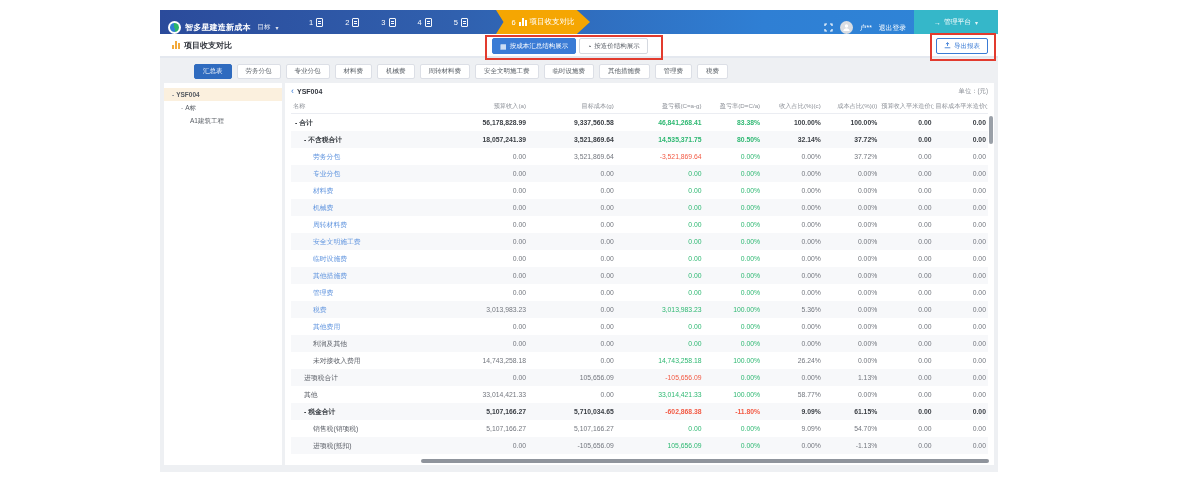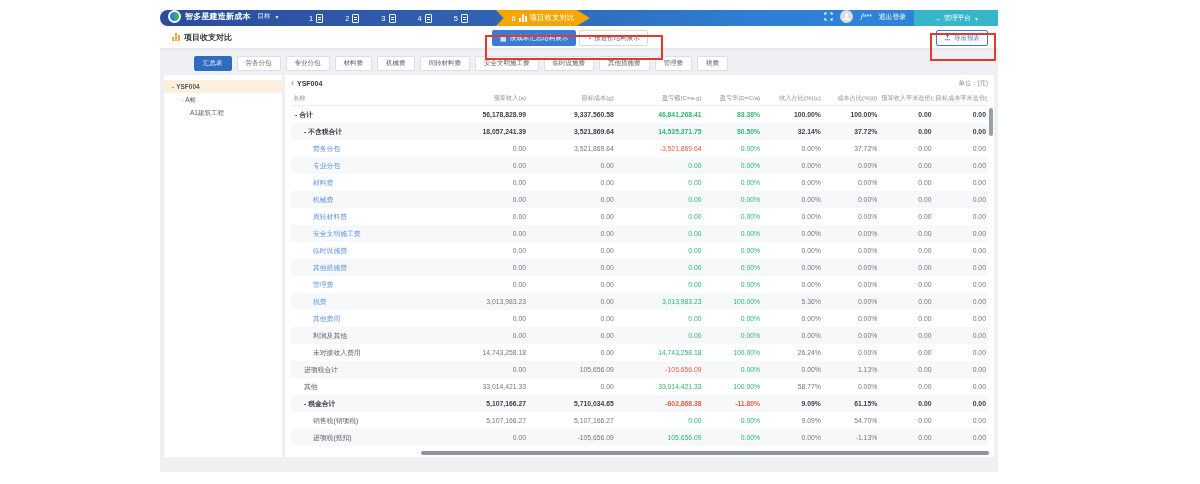--- a/index.html
+++ b/index.html
@@ -1,23 +1,23 @@
 <!DOCTYPE html>
 <html><head>
 <meta charset="utf-8">
 <style>
   * { margin:0; padding:0; box-sizing:border-box; }
   html,body { width:1200px; height:484px; background:#ffffff; overflow:hidden;
     font-family:"Liberation Sans","DejaVu Sans",sans-serif; }
   .app { position:absolute; left:160px; top:10px; width:838px; height:462px; background:#eef0f3; }
 
   
-  .navbar { position:relative; height:16px; display:flex; align-items:flex-start;
+  .navbar { position:relative; height:24px; display:flex; align-items:flex-end;
     background:linear-gradient(90deg,#2b4b9b 0%,#3060ae 35%,#2f7fd4 72%,#2f86d8 100%);
-    color:#fff; font-size:7.5px;border-radius:8px; }
+    color:#fff; font-size:7.5px; }
   .logo-wrap { display:flex; align-items:center; gap:4px; padding-left:8px; }
   .logo-circle { width:13px; height:13px; border-radius:50%; background:#fff; position:relative; overflow:hidden; }
   .logo-circle::after { content:""; position:absolute; left:2px; top:2px; width:9px; height:9px;
     border-radius:50%; background:conic-gradient(#2bb56b 0 50%, #2f7fd4 50% 100%); }
   .logo-title { font-weight:bold; font-size:8px; letter-spacing:.2px; }
   .logo-sub { font-size:6.5px; opacity:.9; margin-left:3px; }
   .caret { font-size:6px; opacity:.85; margin-left:1px; }
   .steps { position:absolute; left:138px; top:0; height:100%; display:flex; align-items:center; }
   .step { display:flex; align-items:center; gap:3px; margin:0 11px; font-size:7.5px; }
   .doc-icon { width:7px; height:9px; border:1px solid rgba(255,255,255,.95); border-radius:1px; position:relative; }

